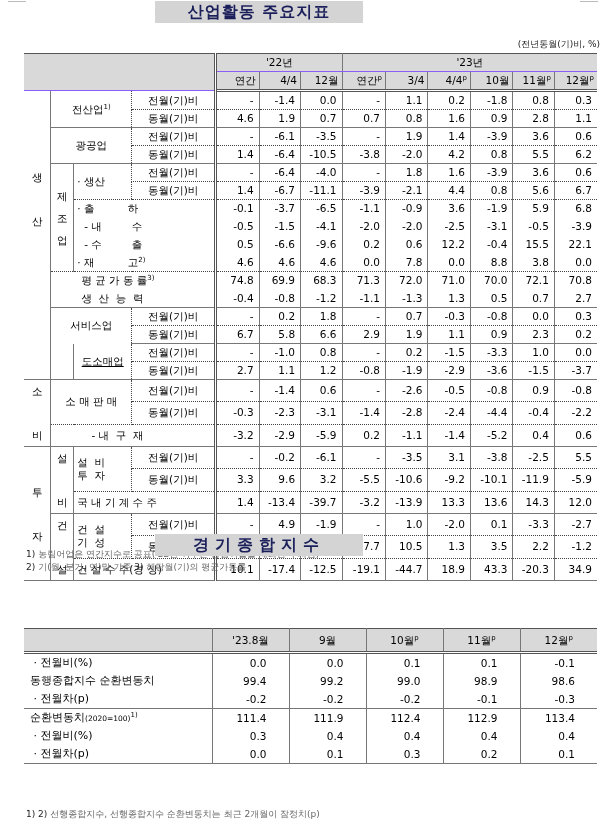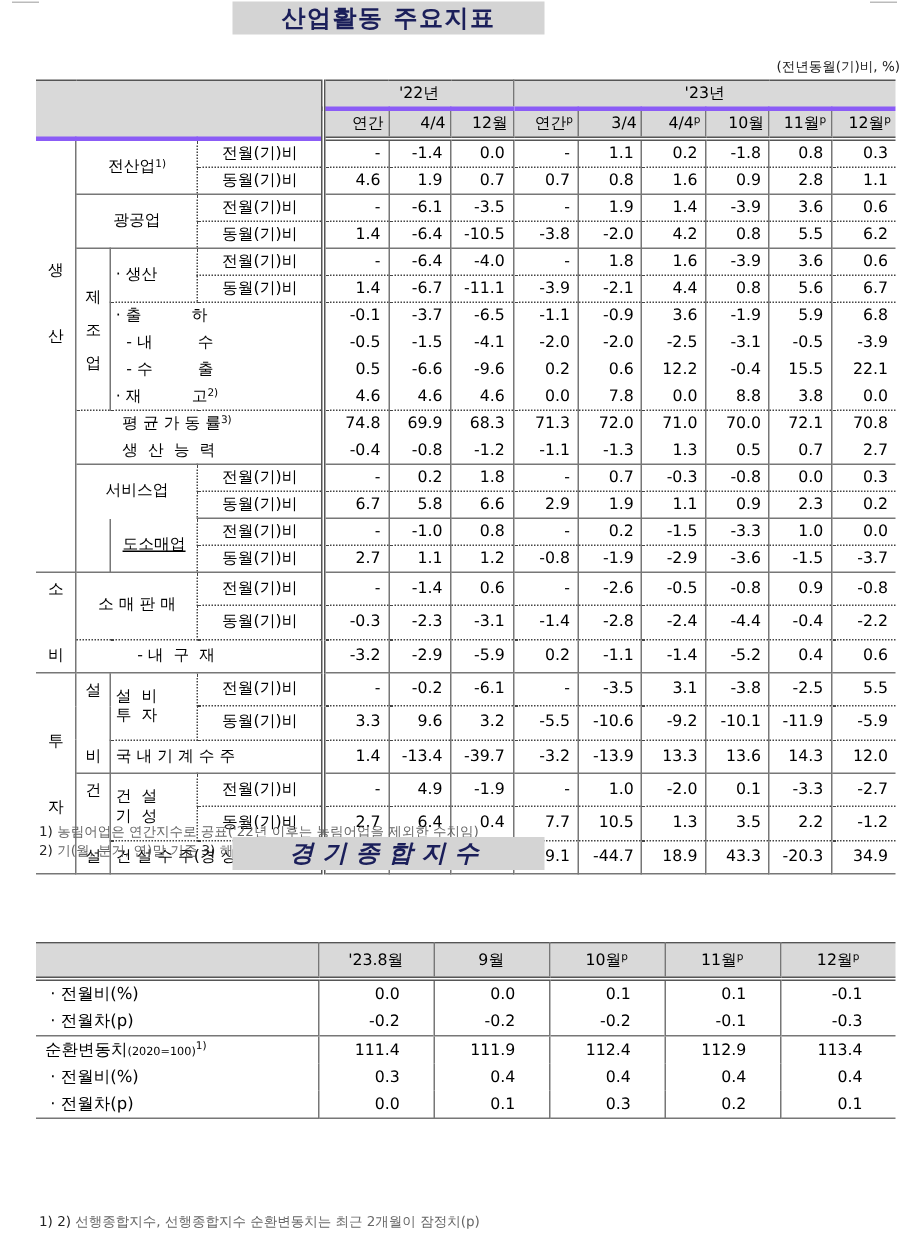--- a/index.html
+++ b/index.html
@@ -11,27 +11,27 @@
   .corner-l { position: absolute; left: 8px; top: 0; width: 18px; height: 2px; border-bottom: 1px solid #bbb; }
   .corner-r { position: absolute; right: 8px; top: 0; width: 18px; height: 2px; border-bottom: 1px solid #bbb; }
   .title-box {
     position: absolute; left: 155px; width: 208px; height: 22px;
     background: #d4d4d4; text-align: center;
     font-family: "DejaVu Serif", "Liberation Serif", serif;
     font-weight: bold; font-size: 16px; line-height: 22px; color: #1b1f5a;
     letter-spacing: 1px;
   }
   #title1 { top: 1px; }
-  #title2 { top: 558px; letter-spacing: 6px; font-style: italic; }
+  #title2 { top: 534px; letter-spacing: 6px; }
   .unit-note { position: absolute; right: 6px; top: 38px; font-size: 9px; color: #222; }
   table { border-collapse: collapse; position: absolute; table-layout: fixed; }
   td, th { font-size: 10.5px; height: 18px; line-height: 17px; padding: 0 3px; white-space: nowrap; overflow: hidden; font-weight: normal; }
   #t1 { left: 24px; top: 53px; width: 573px; }
   #t1 td, #t1 th { border-right: 1px solid #777; }
-  #t1 thead th { background: #d9d9d9; text-align: center; border-bottom: 3px solid #8b5cf6; }
+  #t1 thead th { background: #d9d9d9; text-align: center; border-bottom: 1px solid #8b5cf6; }
   #t1 thead tr:first-child th { border-top: 1px solid #555; }
   #t1 thead tr:last-child th { border-bottom: 3px double #555; text-align: right; }
   #t1 .numcol { text-align: right; padding-right: 5px; }
   #t1 .dsep { border-right: 3px double #555 !important; }
   .dot-b { border-bottom: 1px dotted #444; }
   .sol-b { border-bottom: 1px solid #777; }
   .dot-r { border-right: 1px dotted #444 !important; }
   .nor { border-right: none !important; }
   .cat { text-align: center; vertical-align: middle; }
   .vcat { text-align: center; vertical-align: middle; line-height: 22px; white-space: normal; padding: 0; }
@@ -440,20 +440,28 @@
   <tbody id="t2body">
       <tr class="">
     <td class="lbl"><span style="white-space:pre"> · 전월비(%)</span><span class="small"></span><sup></sup></td>
         <td>0.0</td>
         <td>0.0</td>
         <td>0.1</td>
         <td>0.1</td>
         <td style="border-right:none">-0.1</td>
       </tr>
       <tr class="">
+    <td class="lbl"><span style="white-space:pre">동행종합지수 순환변동치</span><span class="small"></span><sup></sup></td>
+        <td>99.4</td>
+        <td>99.2</td>
+        <td>99.0</td>
+        <td>98.9</td>
+        <td style="border-right:none">98.6</td>
+      </tr>
+      <tr class="">
     <td class="lbl"><span style="white-space:pre"> · 전월차(p)</span><span class="small"></span><sup></sup></td>
         <td>-0.2</td>
         <td>-0.2</td>
         <td>-0.2</td>
         <td>-0.1</td>
         <td style="border-right:none">-0.3</td>
       </tr>
       <tr class="grp">
     <td class="lbl"><span style="white-space:pre">순환변동치</span><span class="small">(2020=100)</span><sup>1)</sup></td>
         <td>111.4</td>

